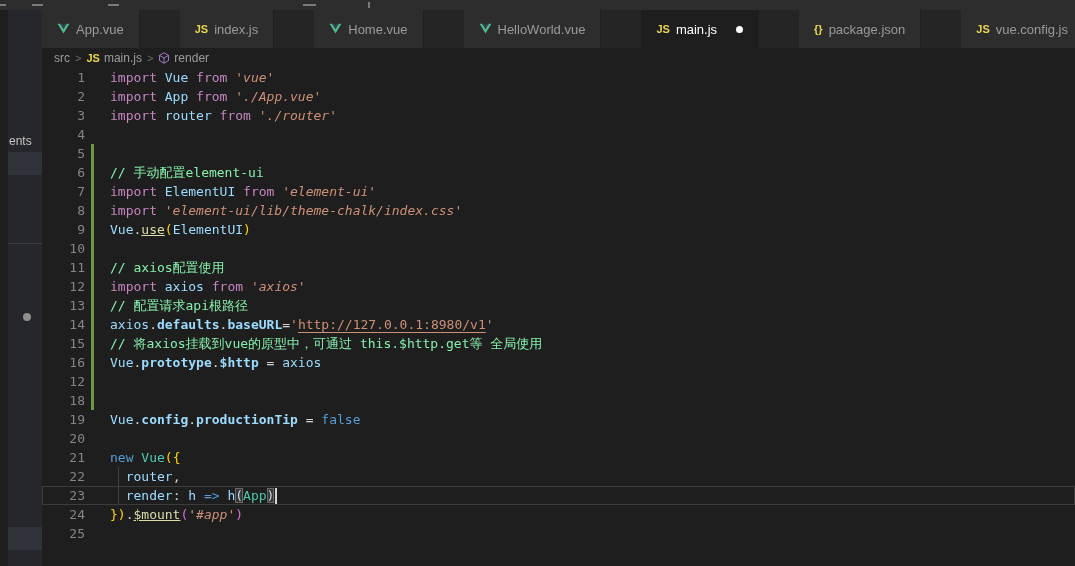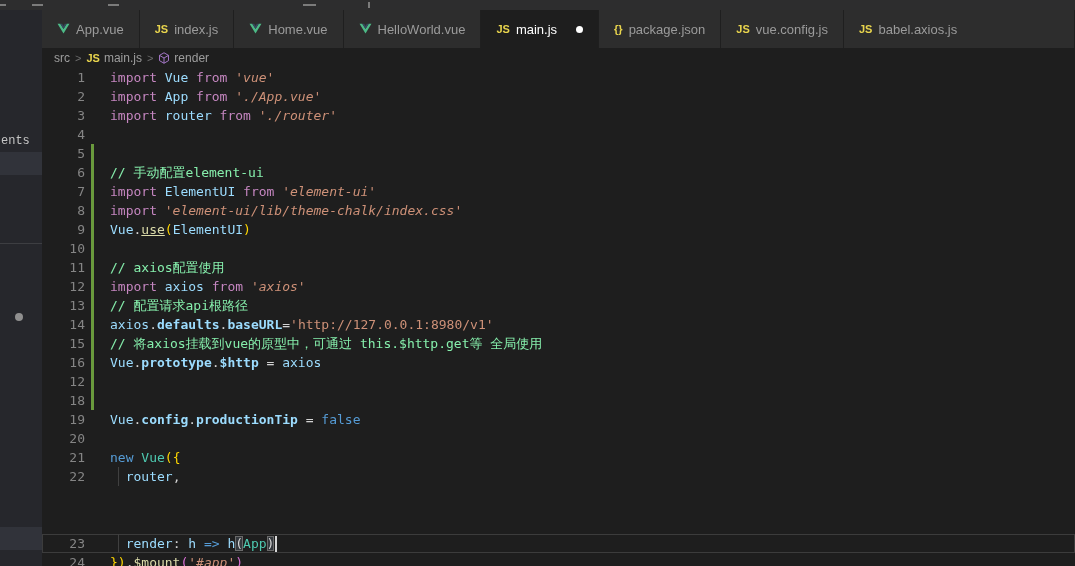--- a/index.html
+++ b/index.html
@@ -6,73 +6,73 @@
   html,body { width:1075px; height:566px; overflow:hidden; background:#1e1e1e;
               font-family:"Liberation Sans", sans-serif; }
   #stage { position:relative; width:1075px; height:566px; background:#1e1e1e; }
 
   
   #top-strip { position:absolute; left:0; top:0; width:1075px; height:10px; background:#2d2d2e; }
   .strip-dash { position:absolute; top:4px; height:2px; background:#8f8f8f; opacity:.8; }
   .strip-tick { position:absolute; top:2px; width:2px; height:6px; background:#8f8f8f; opacity:.8; }
 
   
-  #sidebar { position:absolute; left:0; top:10px; width:42px; height:556px; background:#26272c;font-family:Liberation Mono, monospace; }
+  #sidebar { position:absolute; left:8px; top:10px; width:42px; height:556px; background:#26272c; }
   .side-hl { position:absolute; left:0; width:42px; height:23px; background:#31333a; }
   #side-hl-1 { top:142px; }
   #side-hl-2 { top:517px; }
   #side-cut-label { position:absolute; left:1px; top:124px; color:#c5c5c5; font-size:12px; }
   #side-divider { position:absolute; left:0; top:233px; width:42px; height:1px; background:#3d3e42; }
   #side-dot { position:absolute; left:15px; top:303px; width:8px; height:8px; border-radius:50%; background:#8f8f8f; }
 
   
   .git-badge { position:absolute; left:48px; width:16px; text-align:center;
                font-size:12px; font-weight:bold; color:#E2C08D; }
   .git-badge.untracked { color:#73C991; }
   .gb-0 { top:69px; } .gb-1 { top:156px; } .gb-2 { top:179px; }
   .gb-3 { top:201px; } .gb-4 { top:507px; } .gb-5 { top:530px; }
 
   
   #editor-group { position:absolute; left:42px; top:10px; width:1033px; height:556px; background:#1e1e1e; }
 
   
-  #tab-bar { display:flex; height:38px; background:#252526; }
+  #tab-bar { display:flex; height:38px; background:#252526;gap:40px; }
   .tab { display:flex; align-items:center; gap:6px; padding:0 15px; height:38px;
          background:#2d2d2d; color:#9b9b9b; font-size:13px; border-right:1px solid #1f1f1f;
          white-space:nowrap; cursor:pointer; }
   .tab.active { background:#1e1e1e; color:#ffffff; }
   .tab:last-child { flex:1; }
   .js-ico { color:#E8D44D; font-weight:bold; font-size:11px; letter-spacing:0; }
   .json-ico { color:#E8D44D; font-weight:bold; font-size:11px; }
   .dirty-dot { width:7px; height:7px; border-radius:50%; background:#ffffff; margin-left:13px; }
 
   
   #breadcrumb { display:flex; align-items:center; height:20px; padding-left:12px;
                 background:#1e1e1e; color:#9d9d9d; font-size:12px; gap:5px; }
   .crumb { display:flex; align-items:center; gap:4px; cursor:pointer; }
   .crumb-sep { color:#6e6e6e; font-size:11px; }
 
   
   #code-area { position:relative; font-family:"DejaVu Sans Mono","Liberation Mono",monospace;
                font-size:13px; }
   .code-line { position:relative; display:flex; height:19px; line-height:19px; white-space:pre; }
-  .code-line.current { outline:1px solid #3c3c3c; outline-offset:-1px;margin-top:48px; }
+  .code-line.current { outline:1px solid #3c3c3c; outline-offset:-1px; }
   .ln { width:43px; flex:none; text-align:right; color:#858585; }
   .chg { width:8px; flex:none; position:relative; }
   .chg .bar { position:absolute; left:6px; top:0; width:3px; height:19px; background:#6a9a3d; }
   .pad { width:17px; flex:none; position:relative; }
   .code-line .guide { position:absolute; left:76px; top:0; height:19px; border-left:1px solid #404040; }
   .toks { flex:none; }
 
   
   .tk-k { color:#C586C0;margin-top:41px; }
   .tk-v { color:#9CDCFE; }
   .tk-b { color:#9CDCFE; font-weight:bold; }
   .tk-s { color:#CE9178;font-style:italic; }
-  .tk-u { color:#CE9178; text-underline-offset:3px; }
+  .tk-u { color:#CE9178; text-decoration:underline; text-underline-offset:3px; }
   .tk-c { color:#86efac; }
   .tk-f { color:#DCDCAA;text-decoration:underline; }
   .tk-t { color:#4EC9B0; }
   .tk-n { color:#569CD6; }
   .tk-p { color:#D4D4D4; }
   .tk-g { color:#FFD700; }
   .tk-m { color:#DA70D6; }
   .tk-x { color:#D4D4D4; outline:1px solid #6a6a6a; outline-offset:-1px; background:#34383d; }
   .tk-cursor { display:inline-block; width:2px; height:16px; background:#d7d7d7;
                vertical-align:middle; margin-left:1px; margin-top:-2px; }

